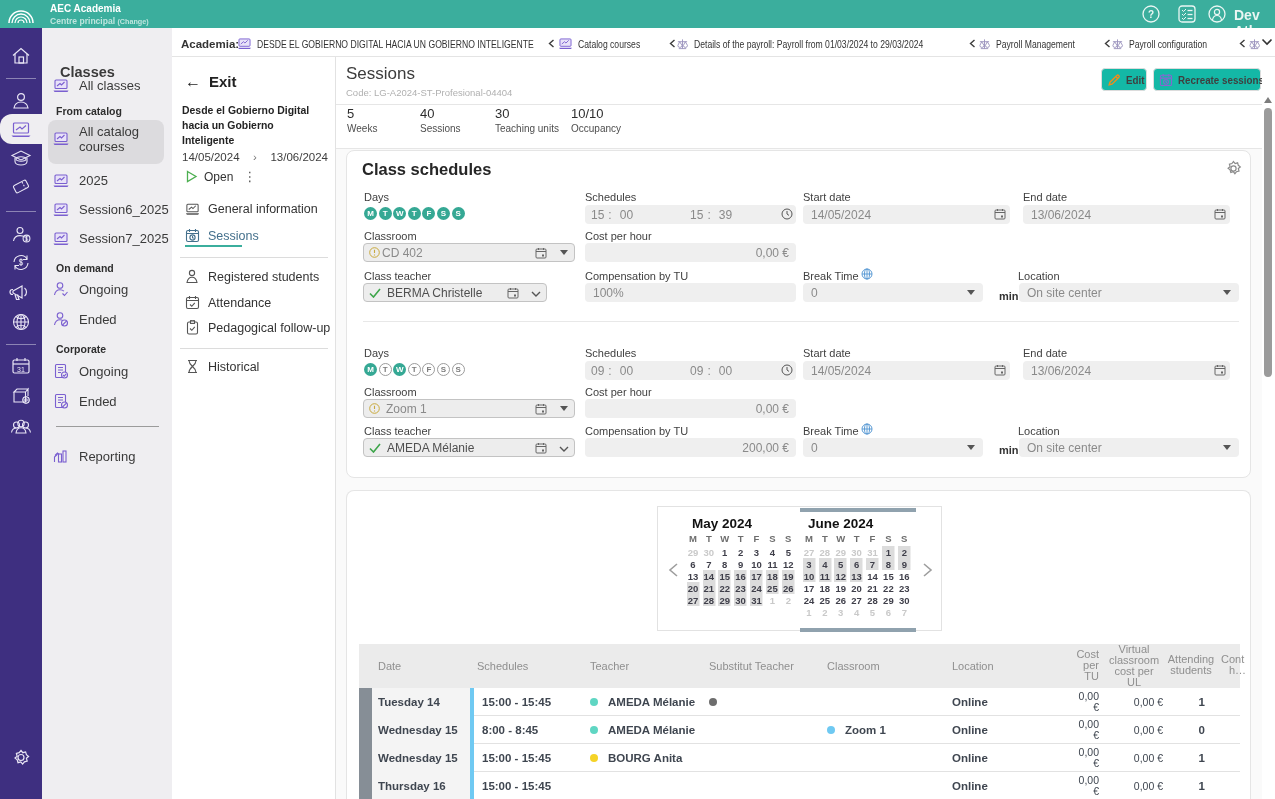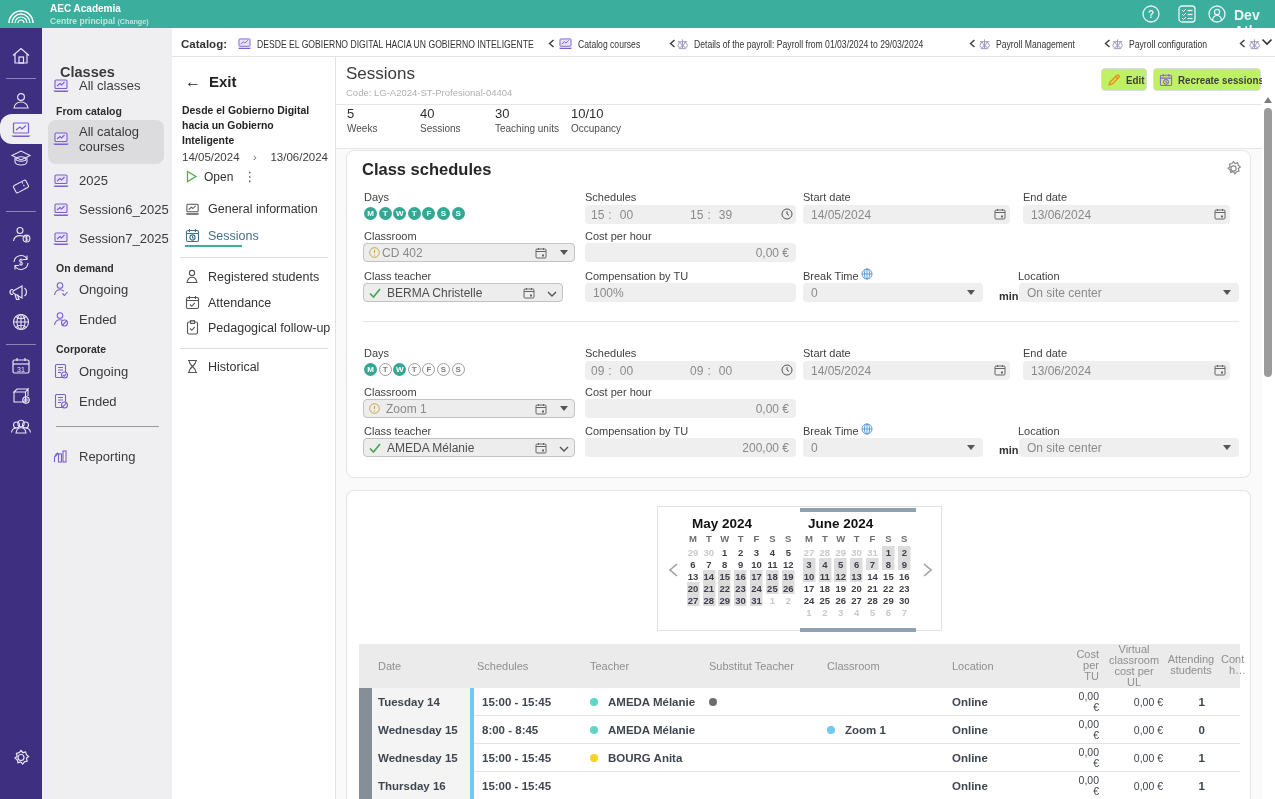--- a/index.html
+++ b/index.html
@@ -43,21 +43,21 @@
 #panel .open { position:absolute; left:13px; top:112px; font-size:12px; color:#333; font-weight:normal;}
 .pm { position:absolute; left:13px; display:flex; align-items:center; font-size:12.5px; color:#333; white-space:nowrap; }
 .pm svg { margin-right:8px; flex:none;}
 #panel .div { position:absolute; left:8px; width:148px; height:1px; background:#dcdcdc; }
 
 
 #main { position:absolute; left:336px; top:57px; width:926px; height:742px; background:#fafafa; }
 #main .white { position:absolute; left:0; top:0; width:926px; height:91px; background:#fff; }
 #main .h1 { position:absolute; left:10px; top:7px; font-size:17px; color:#3c3c3c; }
 #main .code { position:absolute; left:10px; top:30px; font-size:9.5px; color:#b0b0b0; }
-.btn { position:absolute; top:11px; height:23px; white-space:nowrap; background:#bef264; border:1px solid #dcdcdc; border-radius:4px; display:flex; align-items:center; padding:0 5px; font-size:11.5px; color:#3f3f3f; font-weight:bold; }
+.btn { position:absolute; top:11px; height:23px; white-space:nowrap; background:#14b8a6; border:1px solid #dcdcdc; border-radius:4px; display:flex; align-items:center; padding:0 5px; font-size:11.5px; color:#3f3f3f; font-weight:bold; }
 .btn em { font-style:normal; display:inline-block; transform:scaleX(0.85); transform-origin:0 50%; }
 .btn svg { margin-right:5px; flex:none; }
 #main .hr1 { position:absolute; left:0; top:47px; width:926px; height:1px; background:#e6e6e6; }
 #main .hr2 { position:absolute; left:0; top:91px; width:926px; height:1px; background:#e6e6e6; }
 .stat { position:absolute; top:49px; }
 .stat .v { font-size:13px; color:#2e2e2e; }
 .stat .l { font-size:10px; color:#4e4e4e; margin-top:2px;}
 
 
 .card { position:absolute; left:10px; width:905px; background:#fff; border:1px solid #e5e5e5; border-radius:8px; }
@@ -342,21 +342,21 @@
           <rect x="10" y="3" width="3" height="11"></rect>
           <path d="M1.5 14 v-5 l3-3"></path>
           <path d="M2 7.5 l2.5-2.5 1.5 1.5"></path>
         </g>
       </svg>
       <span>Reporting</span>
     </div>
 </div>
 
 <div id="recents">
-  <div class="lbl">Catalog:</div>
+  <div class="lbl">Academia:</div>
   <div class="rchip" style="left:65px">
       <svg width="15" height="12" viewBox="0 0 16 13">
         <g stroke="#7a5fd0" fill="none" stroke-width="1">
           <rect x="2" y="1" width="12" height="8" rx="1" fill="#e8e2f8"></rect>
           <path d="M4 6.5 l3-2.5 1.5 1.5 3-3"></path>
           <path d="M1 10.5 h14 l-1 1.5 h-12z" fill="#7a5fd0" stroke="none"></path>
         </g>
       </svg>
       <span>DESDE EL GOBIERNO DIGITAL HACIA UN GOBIERNO INTELIGENTE</span>
     </div>
@@ -615,21 +615,21 @@
           </g>
         </svg>
         <span style="position:absolute; right:6px; top:6px; width:0; height:0; border-left:4px solid transparent; border-right:4px solid transparent; border-top:5px solid #555;"></span>
       </div>
     <div class="flabel" style="left:238px; top:79px;">Cost per hour</div>
     <div class="field" style="left:238px; top:92px; width:211px;">
         <span style="position:absolute; right:7px;">0,00 €</span>
       </div>
 
     <div class="flabel" style="left:17px; top:119px;">Class teacher</div>
-    <div class="field bordered" style="left:16px; top:132px; width:200px;">
+    <div class="field bordered" style="left:16px; top:132px; width:184px;">
         <svg style="margin-left:5px;" width="12" height="10" viewBox="0 0 12 10">
           <path d="M1 5.5 l3.5 3.5 L11 1" fill="none" stroke="#3da54a" stroke-width="1.6"></path>
         </svg>
         <span style="margin-left:6px; color:#4f4f4f;">BERMA Christelle</span>
         <svg style="position:absolute; right:27px; top:3px;" width="12" height="12" viewBox="0 0 12 12">
           <g stroke="#666" fill="none" stroke-width="1">
             <rect x="1" y="2" width="10" height="9" rx="1"></rect>
             <path d="M1 4.5 h10 M3.5 1 v2 M8.5 1 v2"></path>
             <rect x="7" y="7.5" width="2" height="2" fill="#666" stroke="none"></rect>
           </g>

